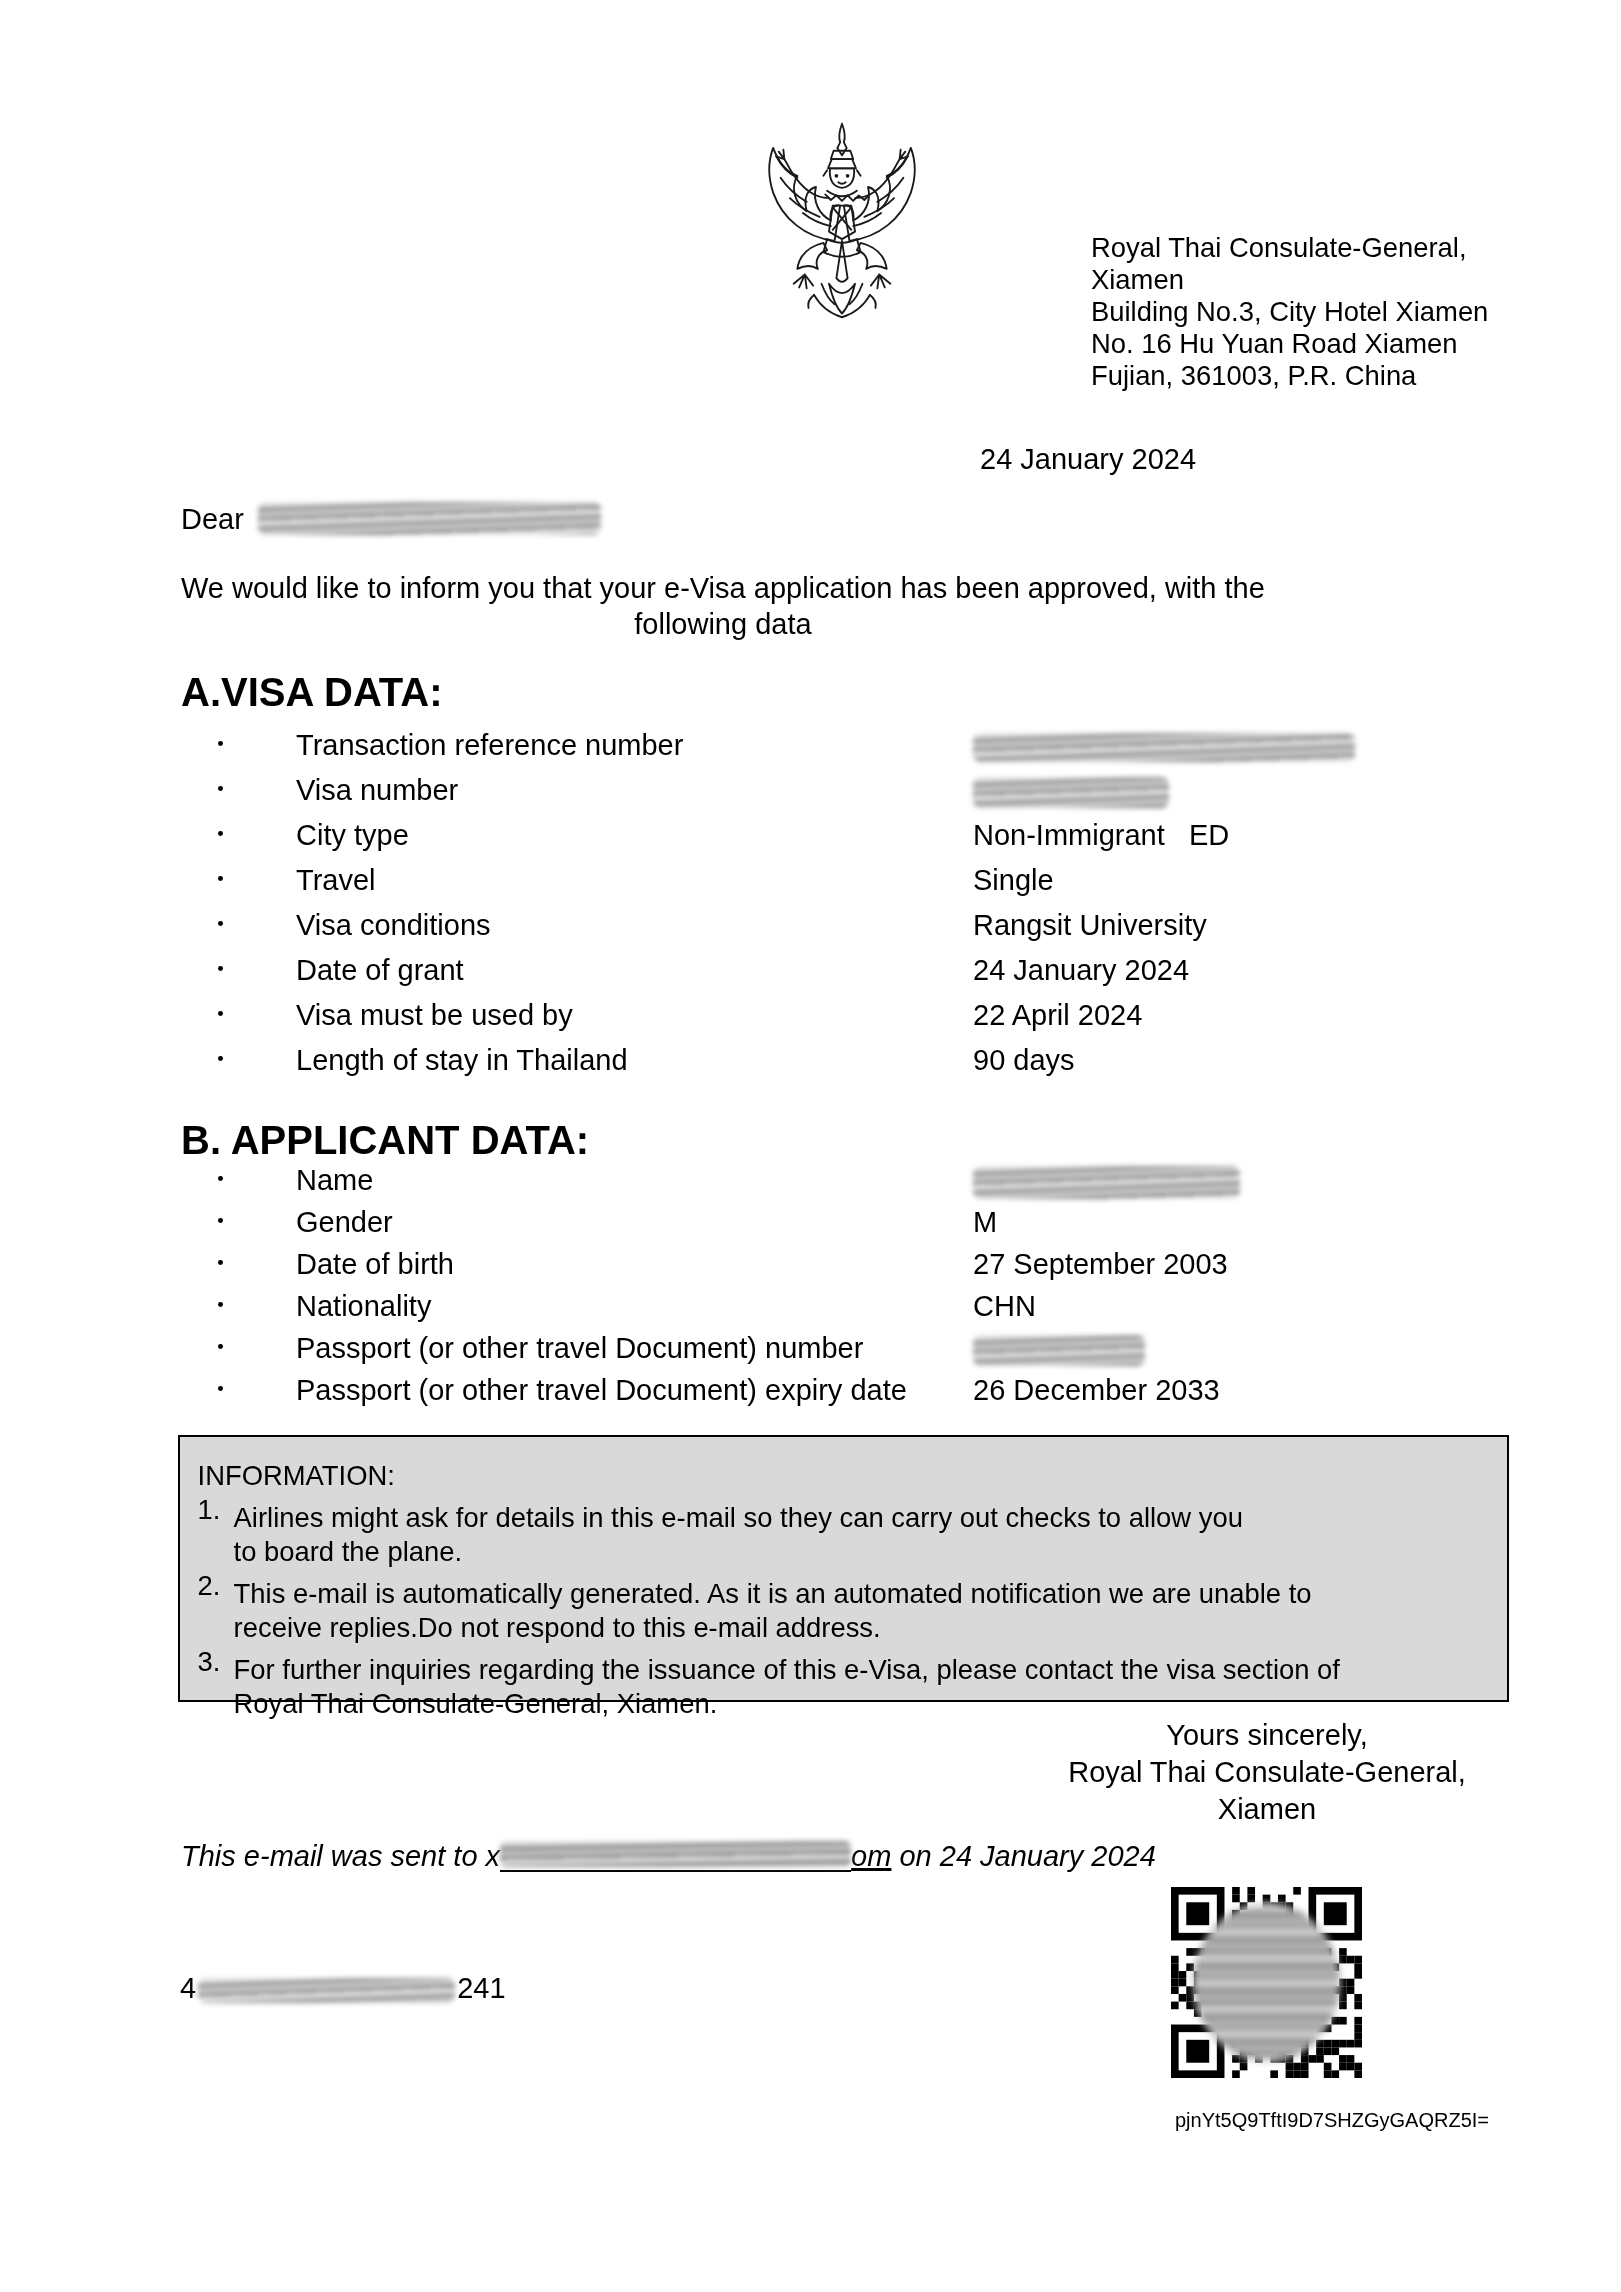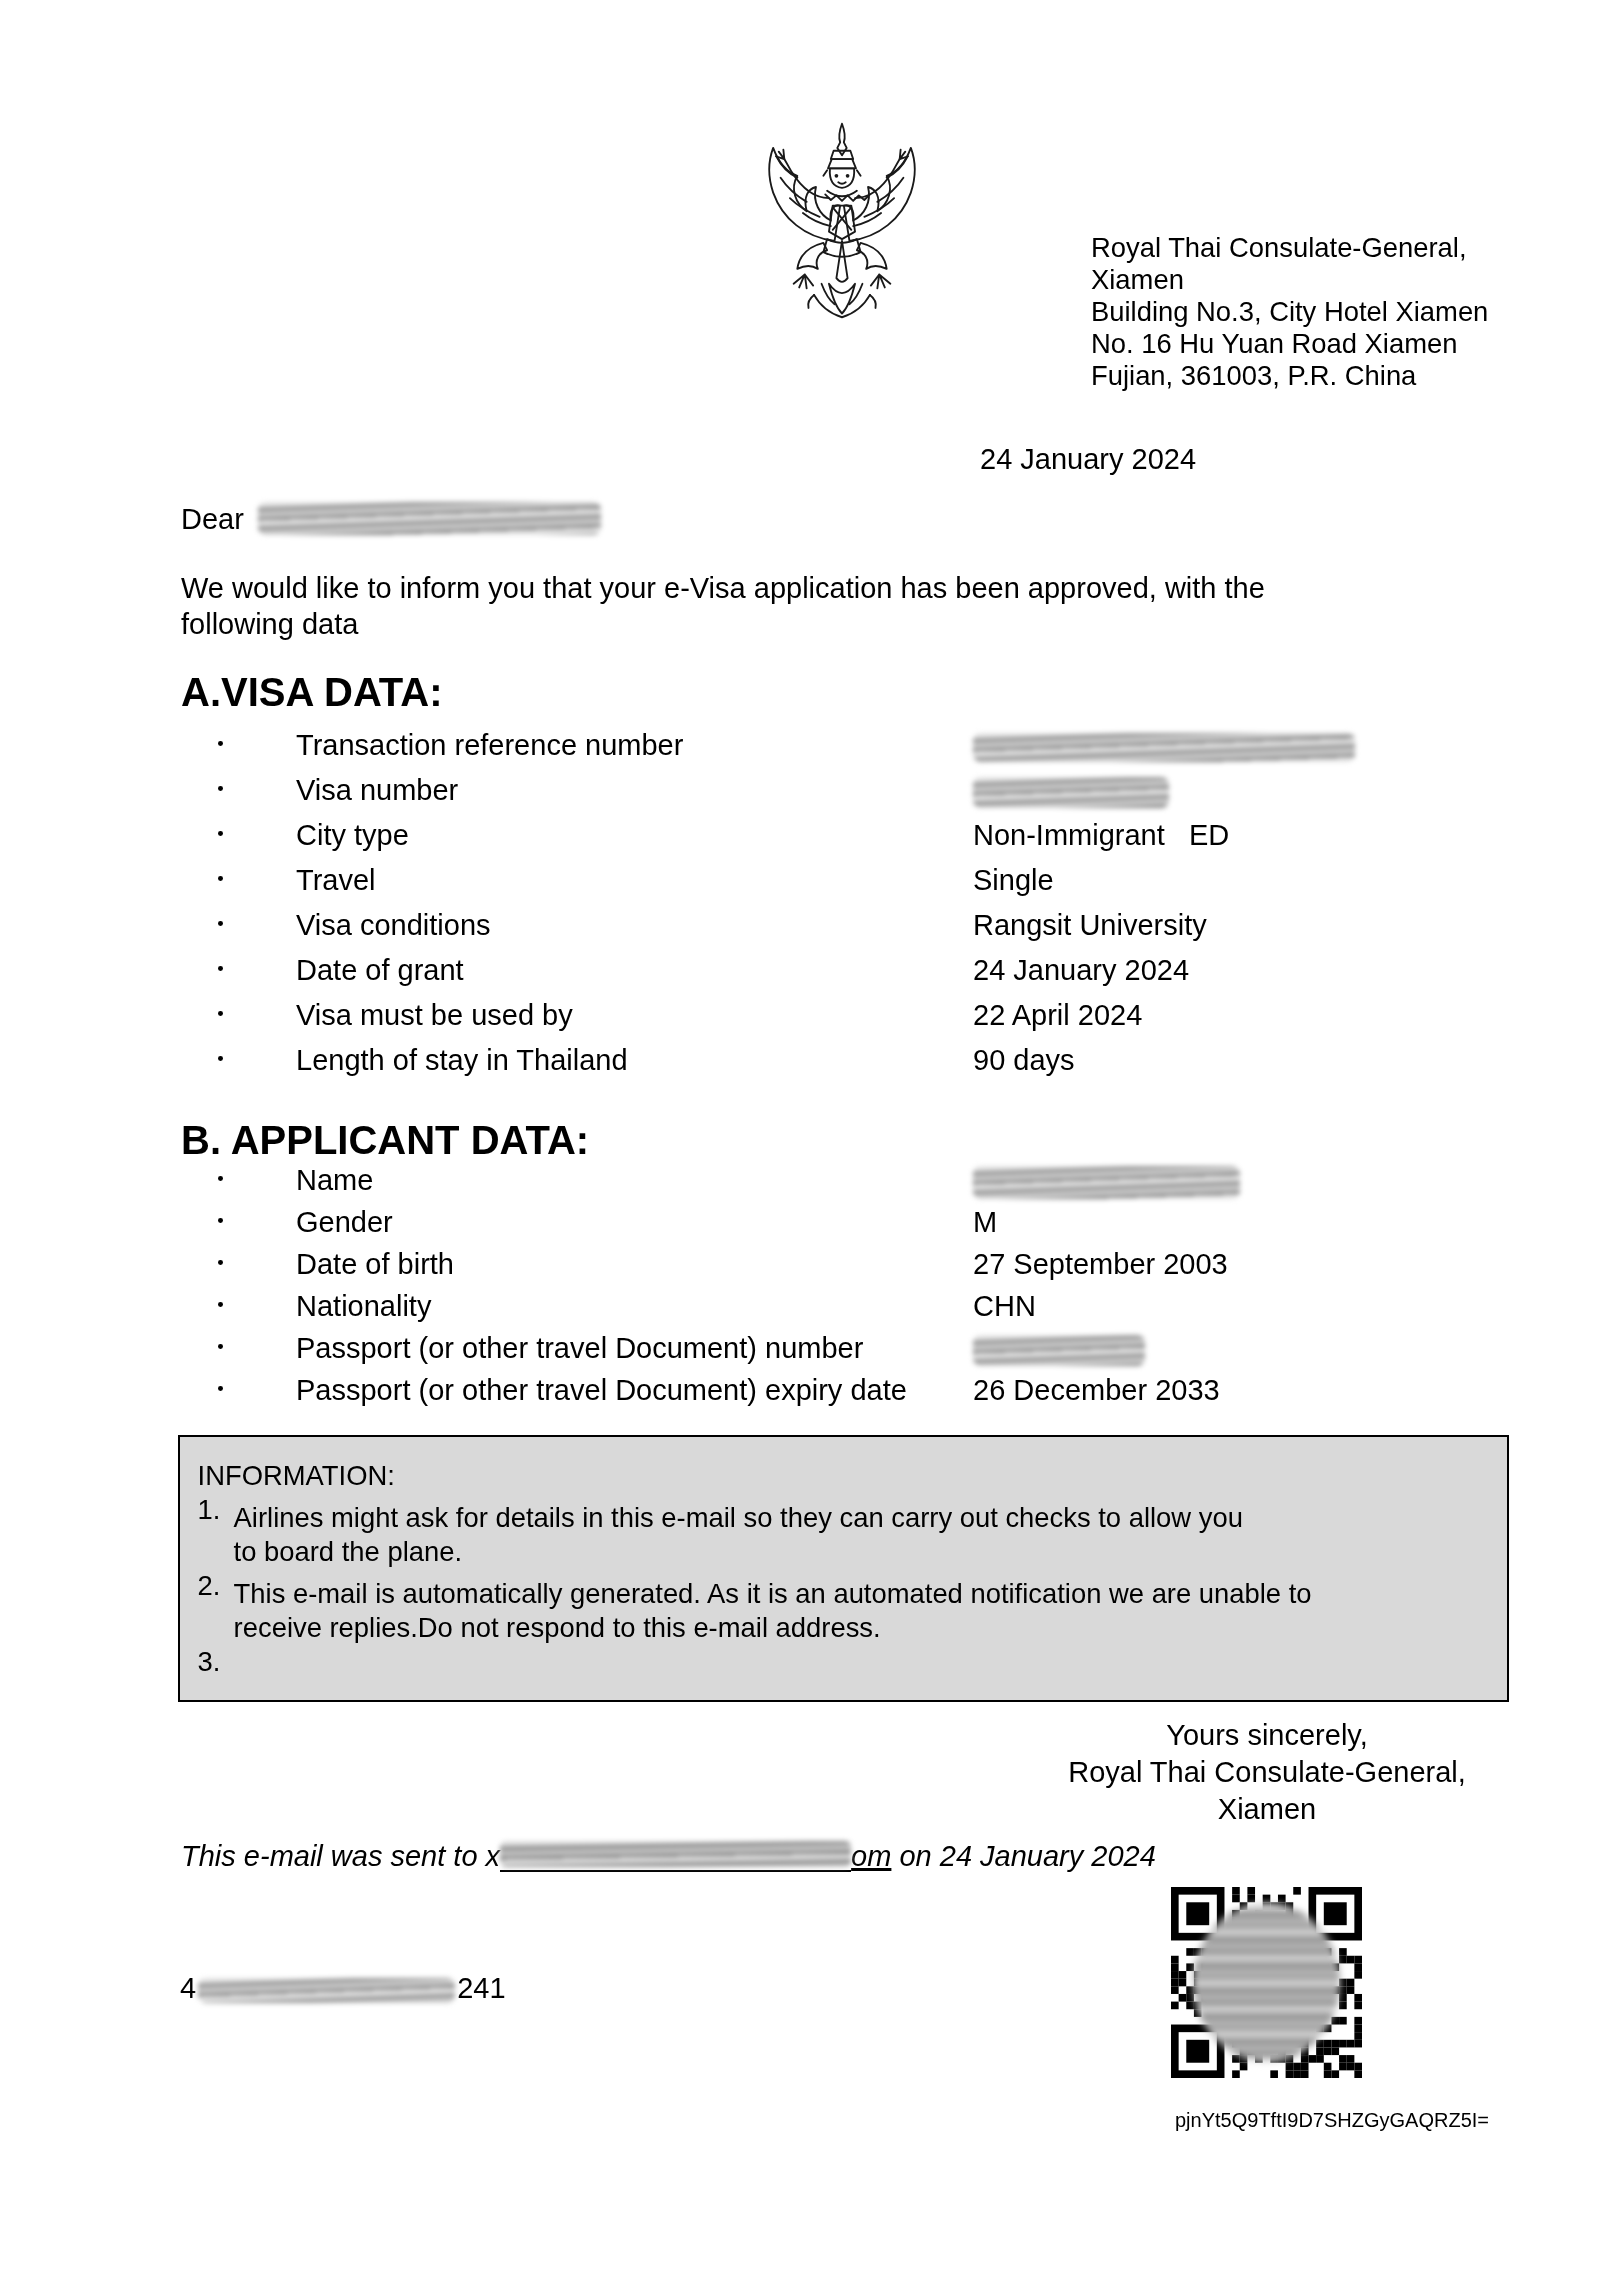--- a/index.html
+++ b/index.html
@@ -12,21 +12,21 @@
 
   
   .emblem { left:748px; top:120px; width:188px; height:214px; }
 
   
   .address { left:1091px; top:232px; font-size:27.4px; line-height:32px; }
 
   .date { left:980px; top:443px; font-size:29px; }
 
   .salutation { left:181px; top:503px; font-size:29px; }
-  .intro { left:181px; top:570px; font-size:29px; line-height:36px; white-space:pre-line; }
+  .intro { left:181px; top:570px; font-size:29px; line-height:36px; white-space:pre-line;text-align:center; }
 
   .sec-heading { left:181px; margin:0; font-size:40px; font-weight:700; }
   .sec-visa { top:670px; }
   .sec-app  { top:1118px; }
 
   .rows { left:181px; }
   .visa-rows { top:729px; }
   .app-rows  { top:1164px; }
   .row { position:relative; }
   .visa-rows .row { height:45px; }
@@ -237,20 +237,22 @@
       <span class="info-txt">Airlines might ask for details in this e-mail so they can carry out checks to allow you
 to board the plane.</span>
     </div>
     <div class="info-item">
       <span class="info-num">2.</span>
       <span class="info-txt">This e-mail is automatically generated. As it is an automated notification we are unable to
 receive replies.Do not respond to this e-mail address.</span>
     </div>
     <div class="info-item">
       <span class="info-num">3.</span>
+      <span class="info-txt">For further inquiries regarding the issuance of this e-Visa, please contact the visa section of
+Royal Thai Consulate-General, Xiamen.</span>
     </div>
   </div>
 
   <div class="abs signoff">
     <div>Yours sincerely,</div>
     <div>Royal Thai Consulate-General,</div>
     <div>Xiamen</div>
   </div>
 
   <div class="abs sentline">

